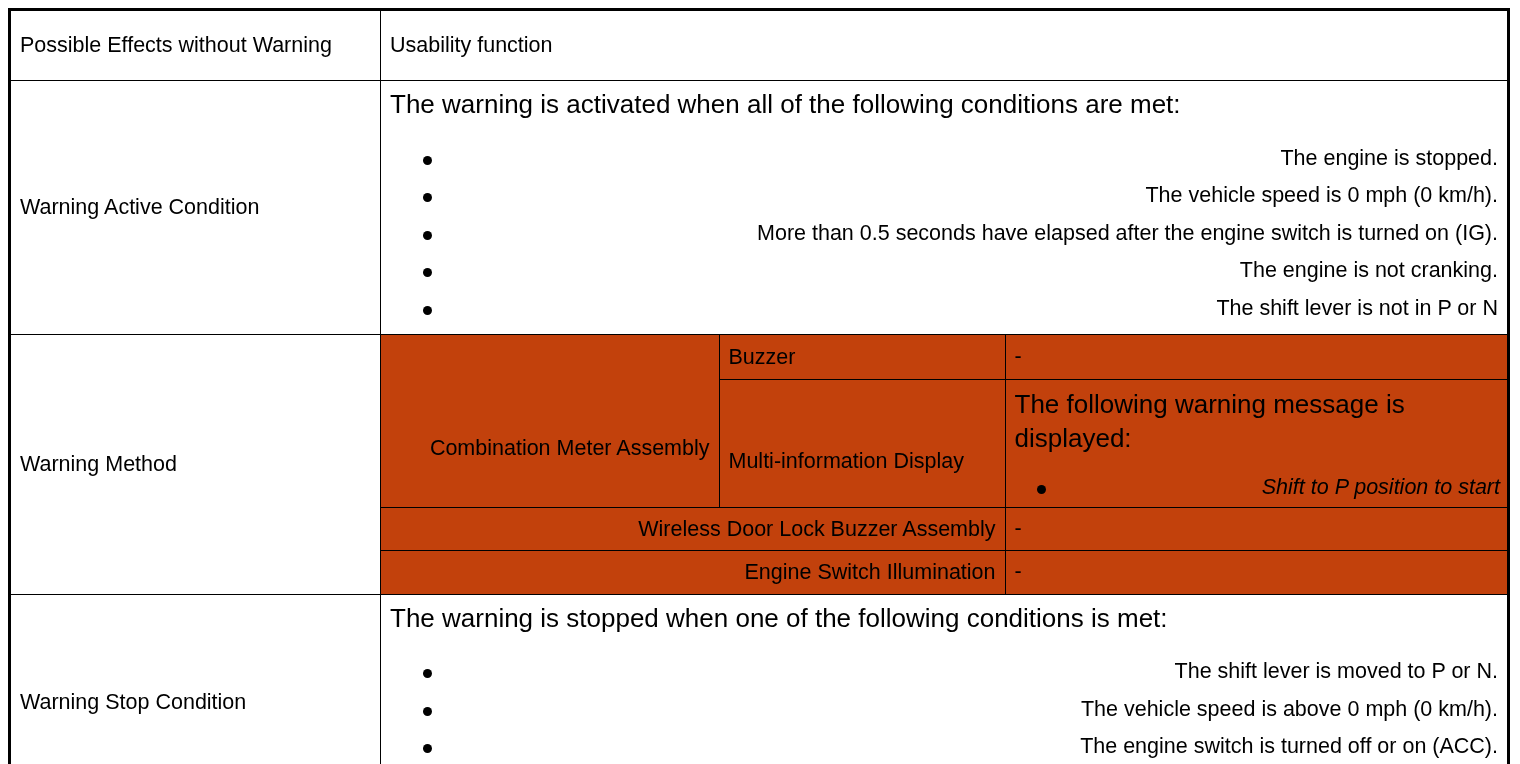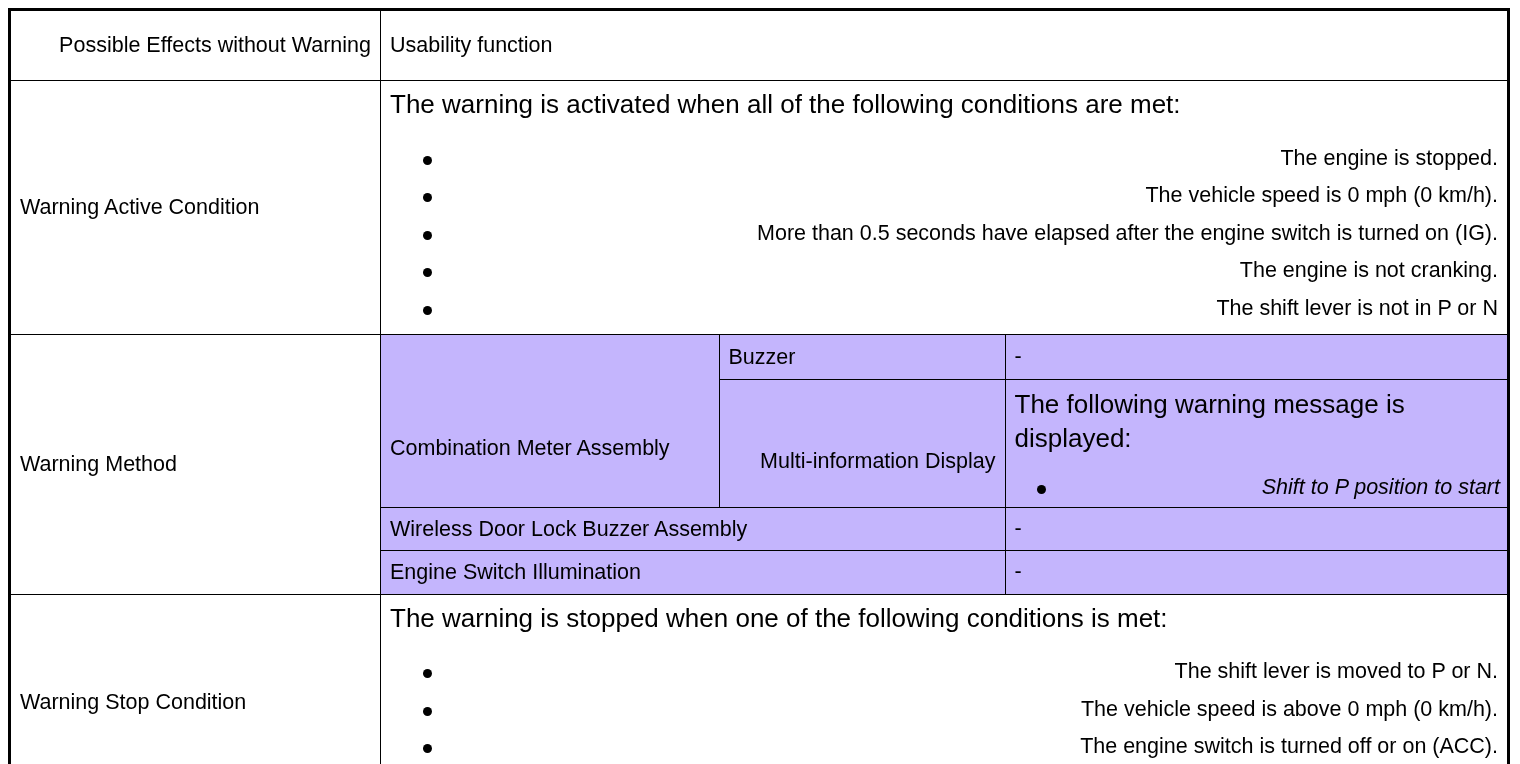--- a/index.html
+++ b/index.html
@@ -46,23 +46,23 @@
   
   .inner-table {
     width: 100%;
     height: 100%;
     border-collapse: collapse;
     table-layout: fixed;
   }
   .inner-table td {
     border: 1px solid #000000;
     vertical-align: middle;
-    background: #c4b5fd;
-  }
-  .inner-table td.no-left  { border-left: 0; }
+    background: #c2410c;
+  }
+  .inner-table td.no-left  { border-left: 0; text-align: right; }
   .inner-table td.no-right { border-right: 0; }
   .inner-table tr:first-child > td { border-top: 0; }
   .inner-table tr:last-child  > td { border-bottom: 0; }
 
   .cell-pad {
     padding: 7px 9px;
     font-size: 21.5px;
     line-height: 1.32;
   }
   .cell-pad-label {
@@ -117,21 +117,21 @@
     left: 22px;
     top: 8px;
   }
 
   .dash-cell {
     padding: 7px 9px;
     font-size: 21.5px;
     line-height: 1.3;
   }
 
-  .multiline { white-space: pre-line; text-align: right; }
+  .multiline { white-space: pre-line; }
 
   .vtop { vertical-align: top; }
 </style>
 </head>
 <body>
 
 <div class="sheet">
 
   <table class="spec-table">
     <colgroup>

